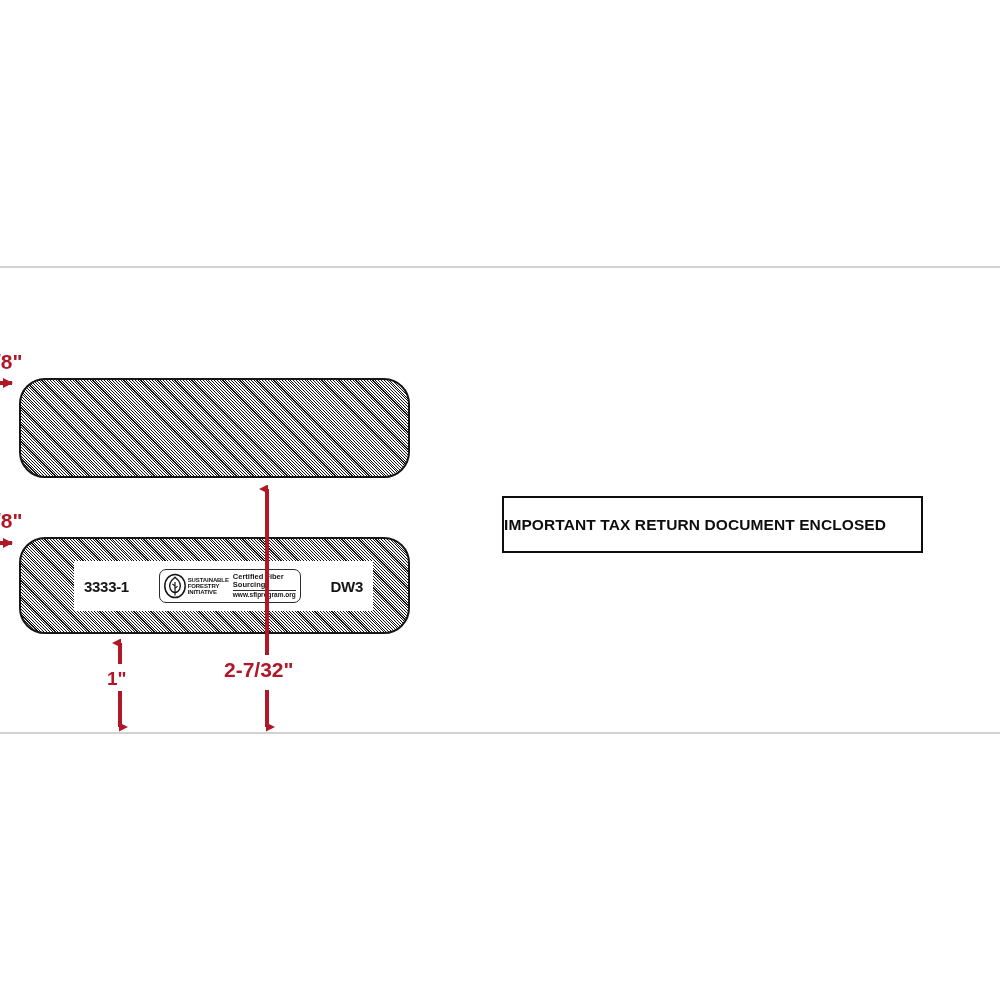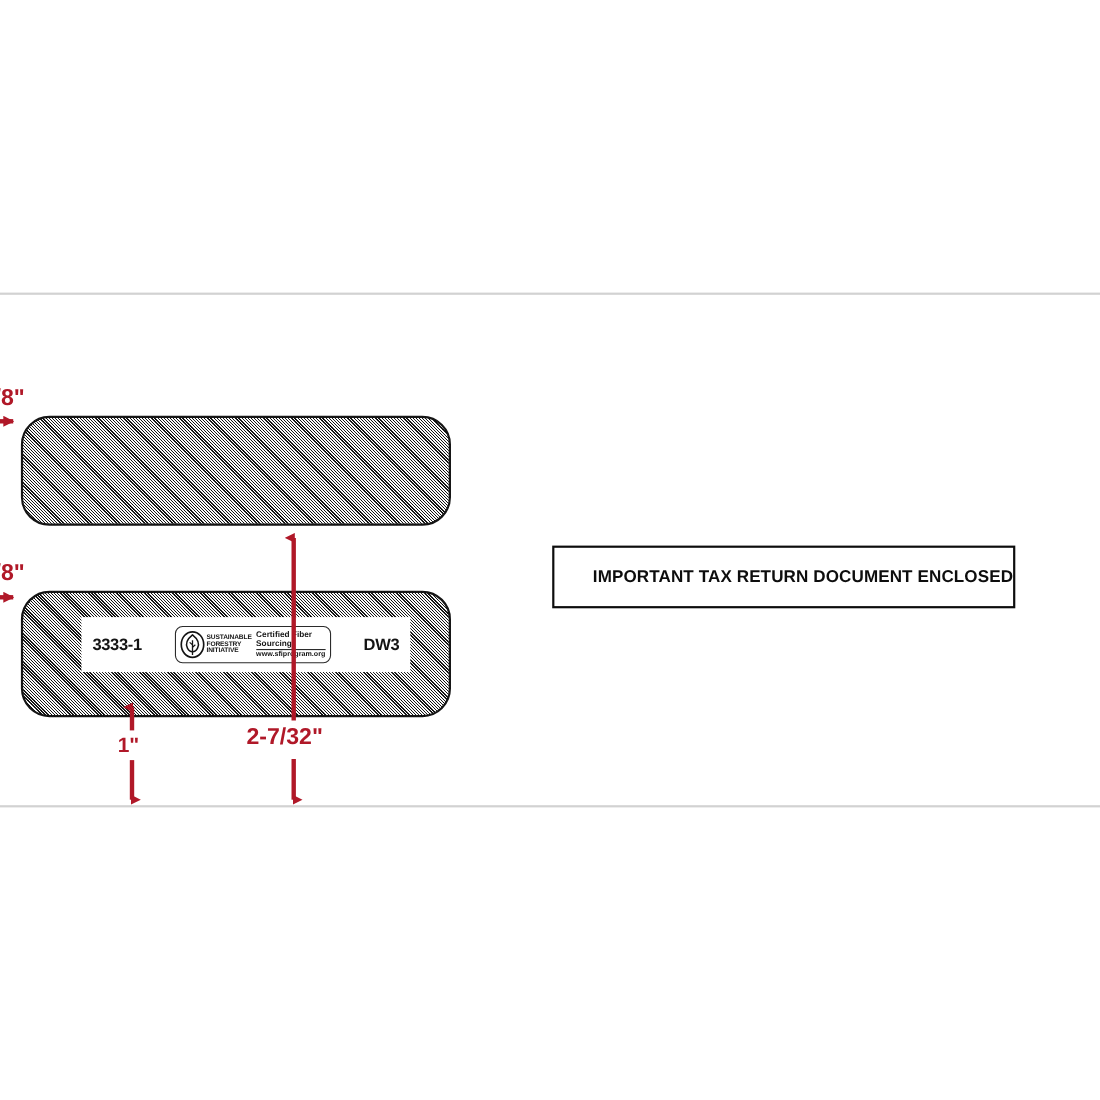--- a/index.html
+++ b/index.html
@@ -48,21 +48,21 @@
       repeating-linear-gradient(-45deg,
         rgba(0,0,0,.55) 0px, rgba(0,0,0,.55) 0.8px,
         rgba(255,255,255,.0) 0.8px, rgba(255,255,255,.0) 2.2px);
   }
   #window-upper {
     left: 19px;  top: 378px;
     width: 391px; height: 100px;
   }
   #window-lower {
     left: 19px;  top: 537px;
-    width: 391px; height: 115px;
+    width: 391px; height: 97px;
   }
 
   
   #imprint-band {
     position: absolute;
     left: 53px;  top: 22px;
     width: 299px; height: 50px;
     background: #ffffff;
     display: flex;
     align-items: center;
@@ -156,21 +156,21 @@
 
   
   #teaser-box {
     position: absolute;
     left: 502px; top: 496px;
     width: 421px; height: 57px;
     border: 2px solid #0d0d0d;
     background: #ffffff;
     display: flex;
     align-items: center;
-    justify-content: flex-end;
+    justify-content: flex-start;
     box-sizing: border-box;
   }
   #teaser-text {
     font-size: 15.5px;
     font-weight: bold;
     color: #0d0d0d;
     letter-spacing: 0.1px;
     white-space: nowrap;
   }
 </style>

